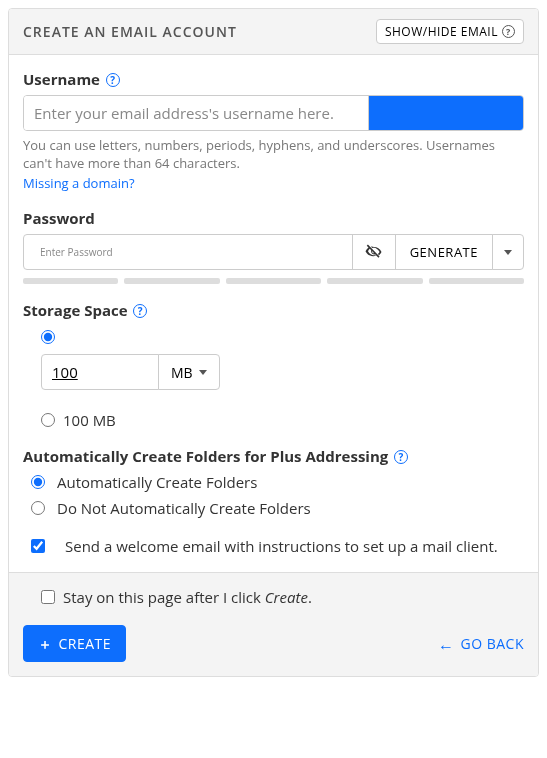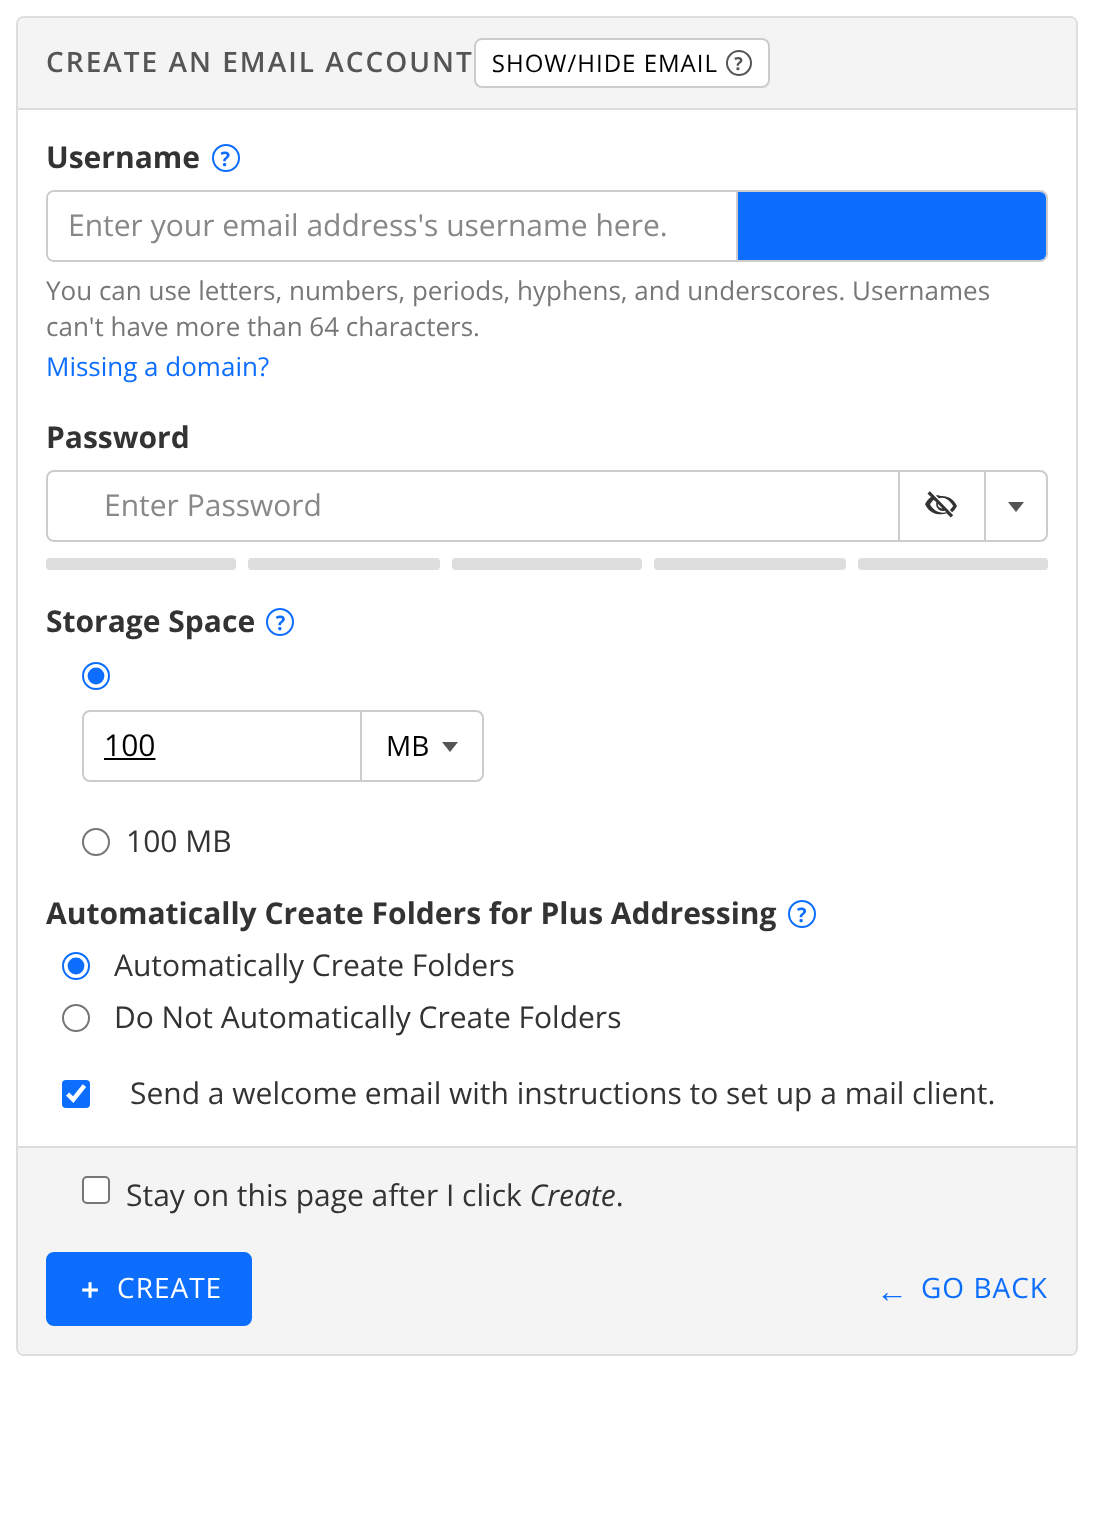--- a/index.html
+++ b/index.html
@@ -14,21 +14,21 @@
       width: 531px;
       border: 1px solid #ddd;
       border-radius: 4px;
       overflow: hidden;
     }
     .panel-header {
       background: #f4f4f4;
       border-bottom: 1px solid #ddd;
       padding: 10px 14px;
       display: flex;
-      justify-content: flex-start;
+      justify-content: space-between;
       align-items: center;
     }
     .panel-title {
       font-size: 14px;
       font-weight: 600;
       letter-spacing: 1px;
       color: #555;
     }
     .help-button {
       background: #fff;
@@ -120,22 +120,22 @@
       margin-top: 2px;
     }
     .password-row {
       display: flex;
       height: 36px;
     }
     .password-input {
       flex: 1;
       border: 1px solid #ccc;
       border-radius: 4px 0 0 4px;
-      padding: 0 28px;
-      font-size: 15px;
+      padding: 0 16px;
+      font-size: 10px;
       font-family: inherit;
       outline: none;
     }
     .password-input::placeholder { color: #888; }
     .eye-button {
       width: 44px;
       border: 1px solid #ccc;
       border-left: 1px solid #ccc;
       margin-left: -1px;
       background: #fff;
@@ -190,21 +190,21 @@
       margin-bottom: 10px;
     }
     .radio-row-top { padding-top: 4px; }
     .storage-input-row {
       display: flex;
       margin-left: 18px;
       margin-bottom: 20px;
       height: 36px;
     }
     .storage-input {
-      width: 140px;
+      width: 118px;
       border: 1px solid #ccc;
       border-radius: 4px 0 0 4px;
       padding: 0 10px;
       font-size: 15px;
       font-family: inherit;
       outline: none;
       text-decoration: underline;
     }
     .unit-button {
       border: 1px solid #ccc;
@@ -231,21 +231,21 @@
       margin-top: 18px;
     }
     .check-row input[type=checkbox] { margin-top: 3px; }
     .panel-footer {
       background: #f4f4f4;
       border-top: 1px solid #ddd;
       padding: 14px;
     }
     .footer-check {
       display: flex;
-      align-items: flex-start;
+      align-items: center;
       gap: 8px;
       margin-left: 18px;
       margin-bottom: 18px;
     }
     .footer-actions {
       display: flex;
       justify-content: space-between;
       align-items: center;
     }
     .create-button {
@@ -325,20 +325,21 @@
       <div class="label-row">
         <span class="field-label">Password</span>
       </div>
       <div class="password-row">
         <input class="password-input" type="password" placeholder="Enter Password" style="">
         <button class="eye-button">
           <svg width="20" height="20" viewBox="0 0 24 24" fill="#333">
             <path d="M12 6c3.8 0 7.2 2.1 9 6-0.7 1.5-1.7 2.8-2.9 3.8l-1.4-1.4c0.8-0.7 1.5-1.5 2-2.4-1.5-2.9-4.5-5-6.7-5-0.7 0-1.4 0.1-2 0.3L8.4 5.7C9.5 5.2 10.7 6 12 6zM3.3 4.5l2.1 2.1C3.9 7.8 2.6 9.3 1.8 11c1.8 3.9 5.2 6 9.2 6 1.3 0 2.6-0.3 3.7-0.7l2.6 2.6 1.4-1.4L4.7 3.1 3.3 4.5zM9.5 10.7l2.8 2.8c-0.1 0-0.2 0-0.3 0-1.4 0-2.5-1.1-2.5-2.5 0-0.1 0-0.2 0-0.3zM7 8.2l1.6 1.6c-0.1 0.4-0.1 0.8-0.1 1.2 0 2.2 1.8 4 4 4 0.4 0 0.8 0 1.2-0.1l0.9 0.9c-0.7 0.2-1.4 0.2-2.1 0.2-3.2 0-6.2-2.1-7.7-5 0.6-1.1 1.3-2 2.2-2.8z"></path>
           </svg>
         </button>
+        <button class="generate-button">GENERATE</button>
         <button class="caret-button">
           <span class="caret-down"></span>
         </button>
       </div>
       <div class="strength-bar">
         <div class="strength-seg"></div>
         <div class="strength-seg"></div>
         <div class="strength-seg"></div>
         <div class="strength-seg"></div>
         <div class="strength-seg"></div>

